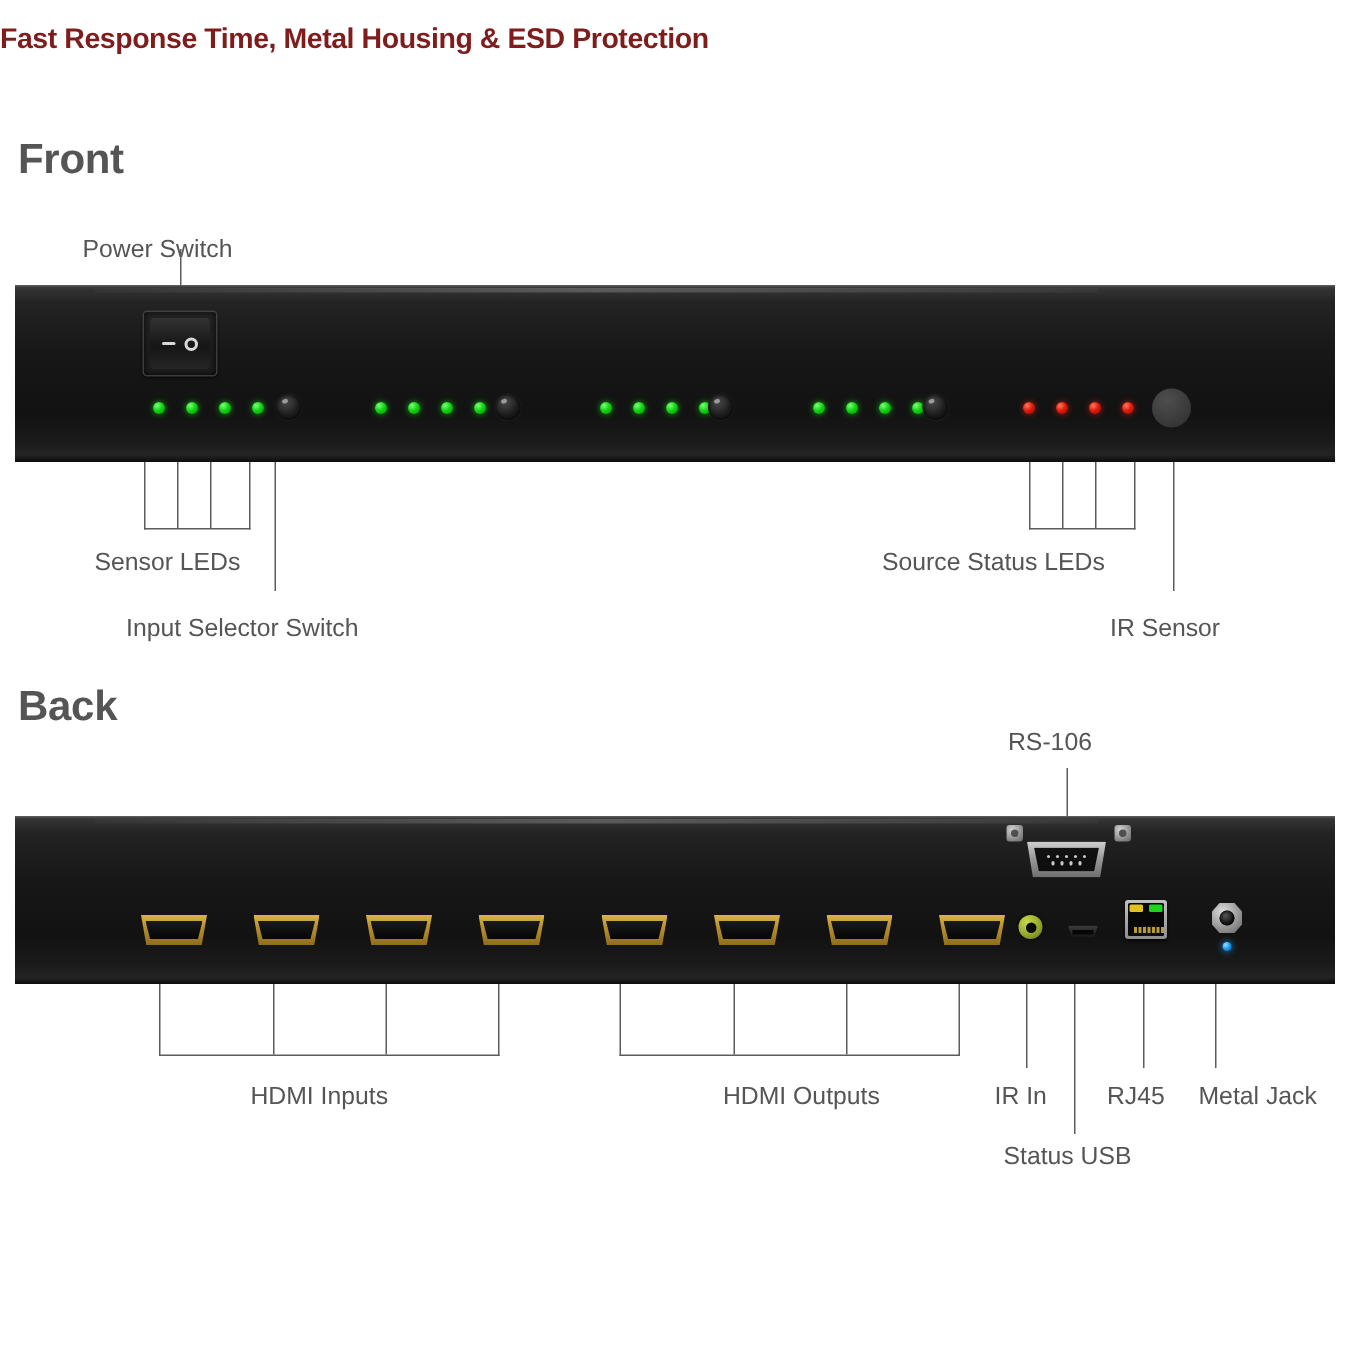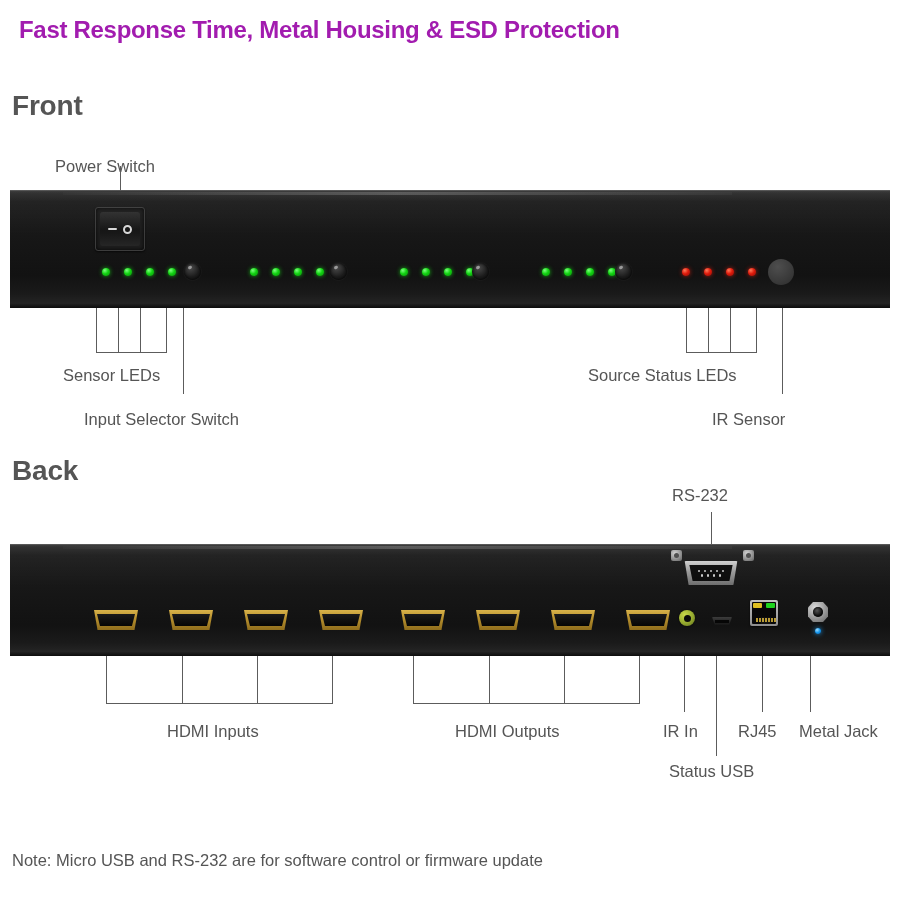--- a/index.html
+++ b/index.html
@@ -14,25 +14,25 @@
     position: relative;
     font-family: "Liberation Sans", sans-serif;
     color: #4a4a4a;
     overflow: hidden;
   }
   .page { position: absolute; inset: 0; }
 
   
   .title {
     position: absolute;
-    left: 19px;
+    left: 0;
     top: 16px;
-    font-size: 24px;
+    font-size: 19px;
     font-weight: bold;
-    color: #a21caf;
+    color: #7f1d1d;
     letter-spacing: -0.3px;
     white-space: nowrap;
   }
   .section-heading {
     position: absolute;
     font-size: 28px;
     font-weight: bold;
     color: #555555;
     letter-spacing: -0.2px;
   }
@@ -383,25 +383,25 @@
   <div class="leader" style="left:183px; top:308px; height:86px;"></div>
   <div class="callout-label" style="left:84px; top:410px;">Input Selector Switch</div>
 
   <div class="bracket" style="left:686px; top:308px; width:69px; height:44px;">
     <span class="tine" style="left:21px;"></span>
     <span class="tine" style="left:43px;"></span>
   </div>
   <div class="callout-label" style="left:588px; top:366px;">Source Status LEDs</div>
 
   <div class="leader" style="left:782px; top:308px; height:86px;"></div>
-  <div class="callout-label" style="left:712px; top:410px;">IR Sensor</div>
+  <div class="callout-label" style="left:740px; top:410px;">IR Sensor</div>
 
   <div class="section-heading" id="heading-back">Back</div>
 
-  <div class="callout-label" style="left:672px; top:486px;">RS-232</div>
+  <div class="callout-label" style="left:672px; top:486px;">RS-106</div>
   <div class="leader" style="left:711px; top:512px; height:38px;"></div>
 
   <div class="chassis" id="back-chassis" style="left:10px; top:544px; width:880px; height:112px;">
     <div class="chassis-sheen"></div>
 
     <div class="hdmi" style="left:84px;  top:66px;">
         <span class="hdmi-inner"></span>
       </div>
     <div class="hdmi" style="left:159px; top:66px;">
         <span class="hdmi-inner"></span>
@@ -476,29 +476,28 @@
   <div class="bracket" style="left:106px; top:656px; width:225px; height:47px;">
     <span class="tine" style="left:75px;"></span>
     <span class="tine" style="left:150px;"></span>
   </div>
   <div class="callout-label" style="left:167px; top:722px;">HDMI Inputs</div>
 
   <div class="bracket" style="left:413px; top:656px; width:225px; height:47px;">
     <span class="tine" style="left:75px;"></span>
     <span class="tine" style="left:150px;"></span>
   </div>
-  <div class="callout-label" style="left:455px; top:722px;">HDMI Outputs</div>
+  <div class="callout-label" style="left:482px; top:722px;">HDMI Outputs</div>
 
   <div class="leader" style="left:684px; top:656px; height:56px;"></div>
   <div class="callout-label" style="left:663px; top:722px;">IR In</div>
 
   <div class="leader" style="left:716px; top:656px; height:100px;"></div>
   <div class="callout-label" style="left:669px; top:762px;">Status USB</div>
 
   <div class="leader" style="left:762px; top:656px; height:56px;"></div>
   <div class="callout-label" style="left:738px; top:722px;">RJ45</div>
 
   <div class="leader" style="left:810px; top:656px; height:56px;"></div>
   <div class="callout-label" style="left:799px; top:722px;">Metal Jack</div>
 
-  <div class="note">Note: Micro USB and RS-232 are for software control or firmware update</div>
 
 </div>
 
 </body></html>

